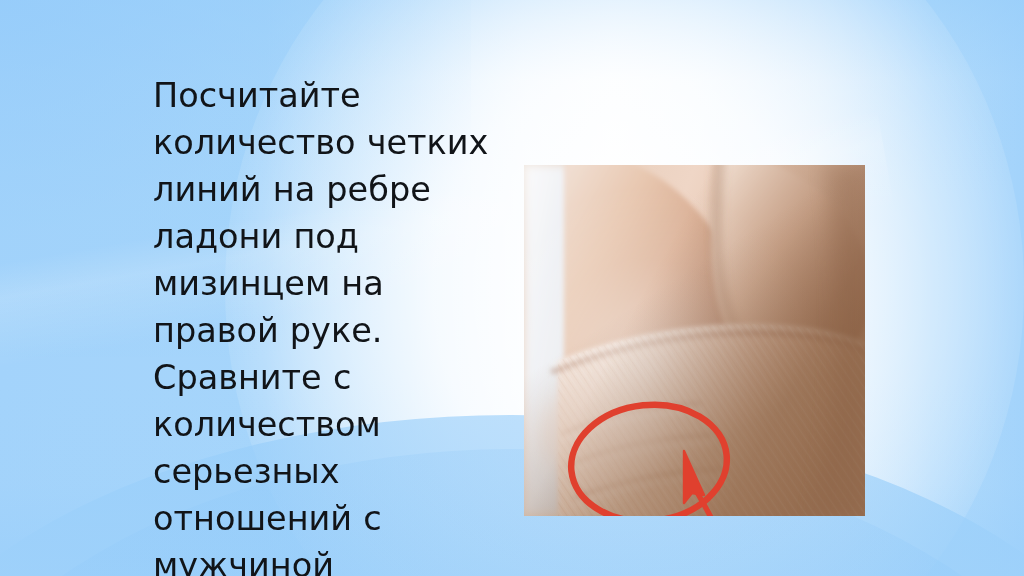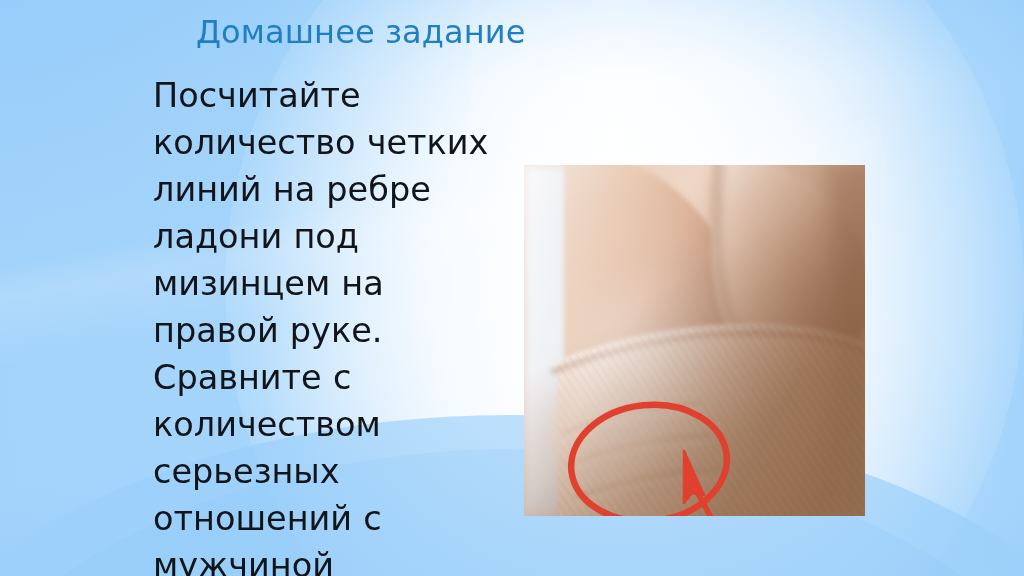--- a/index.html
+++ b/index.html
@@ -205,21 +205,20 @@
 <div id="slide">
 
   <div class="bg-h"></div>
   <div class="bg-v"></div>
   <div class="bg-corner"></div>
   <div class="bg-glow"></div>
   <div class="bg-sweep"></div>
   <div class="bg-arc"></div>
   <div class="bg-arc2"></div>
 
-  <h1 id="title">Домашнее задание</h1>
 
   <p id="body-text">Посчитайте количество четких линий на ребре ладони под мизинцем на правой руке. Сравните с количеством серьезных отношений с мужчиной (женщиной) в вашей жизни.</p>
 
   <figure id="photo-figure">
     <svg id="photo-canvas" viewBox="0 0 341 351" preserveAspectRatio="none">
       <defs>
 
         <linearGradient id="skinBase" x1="0" y1="0" x2="1" y2="0.45">
           <stop offset="0" stop-color="#efe6de"></stop>
           <stop offset="0.16" stop-color="#e8cfbd"></stop>

